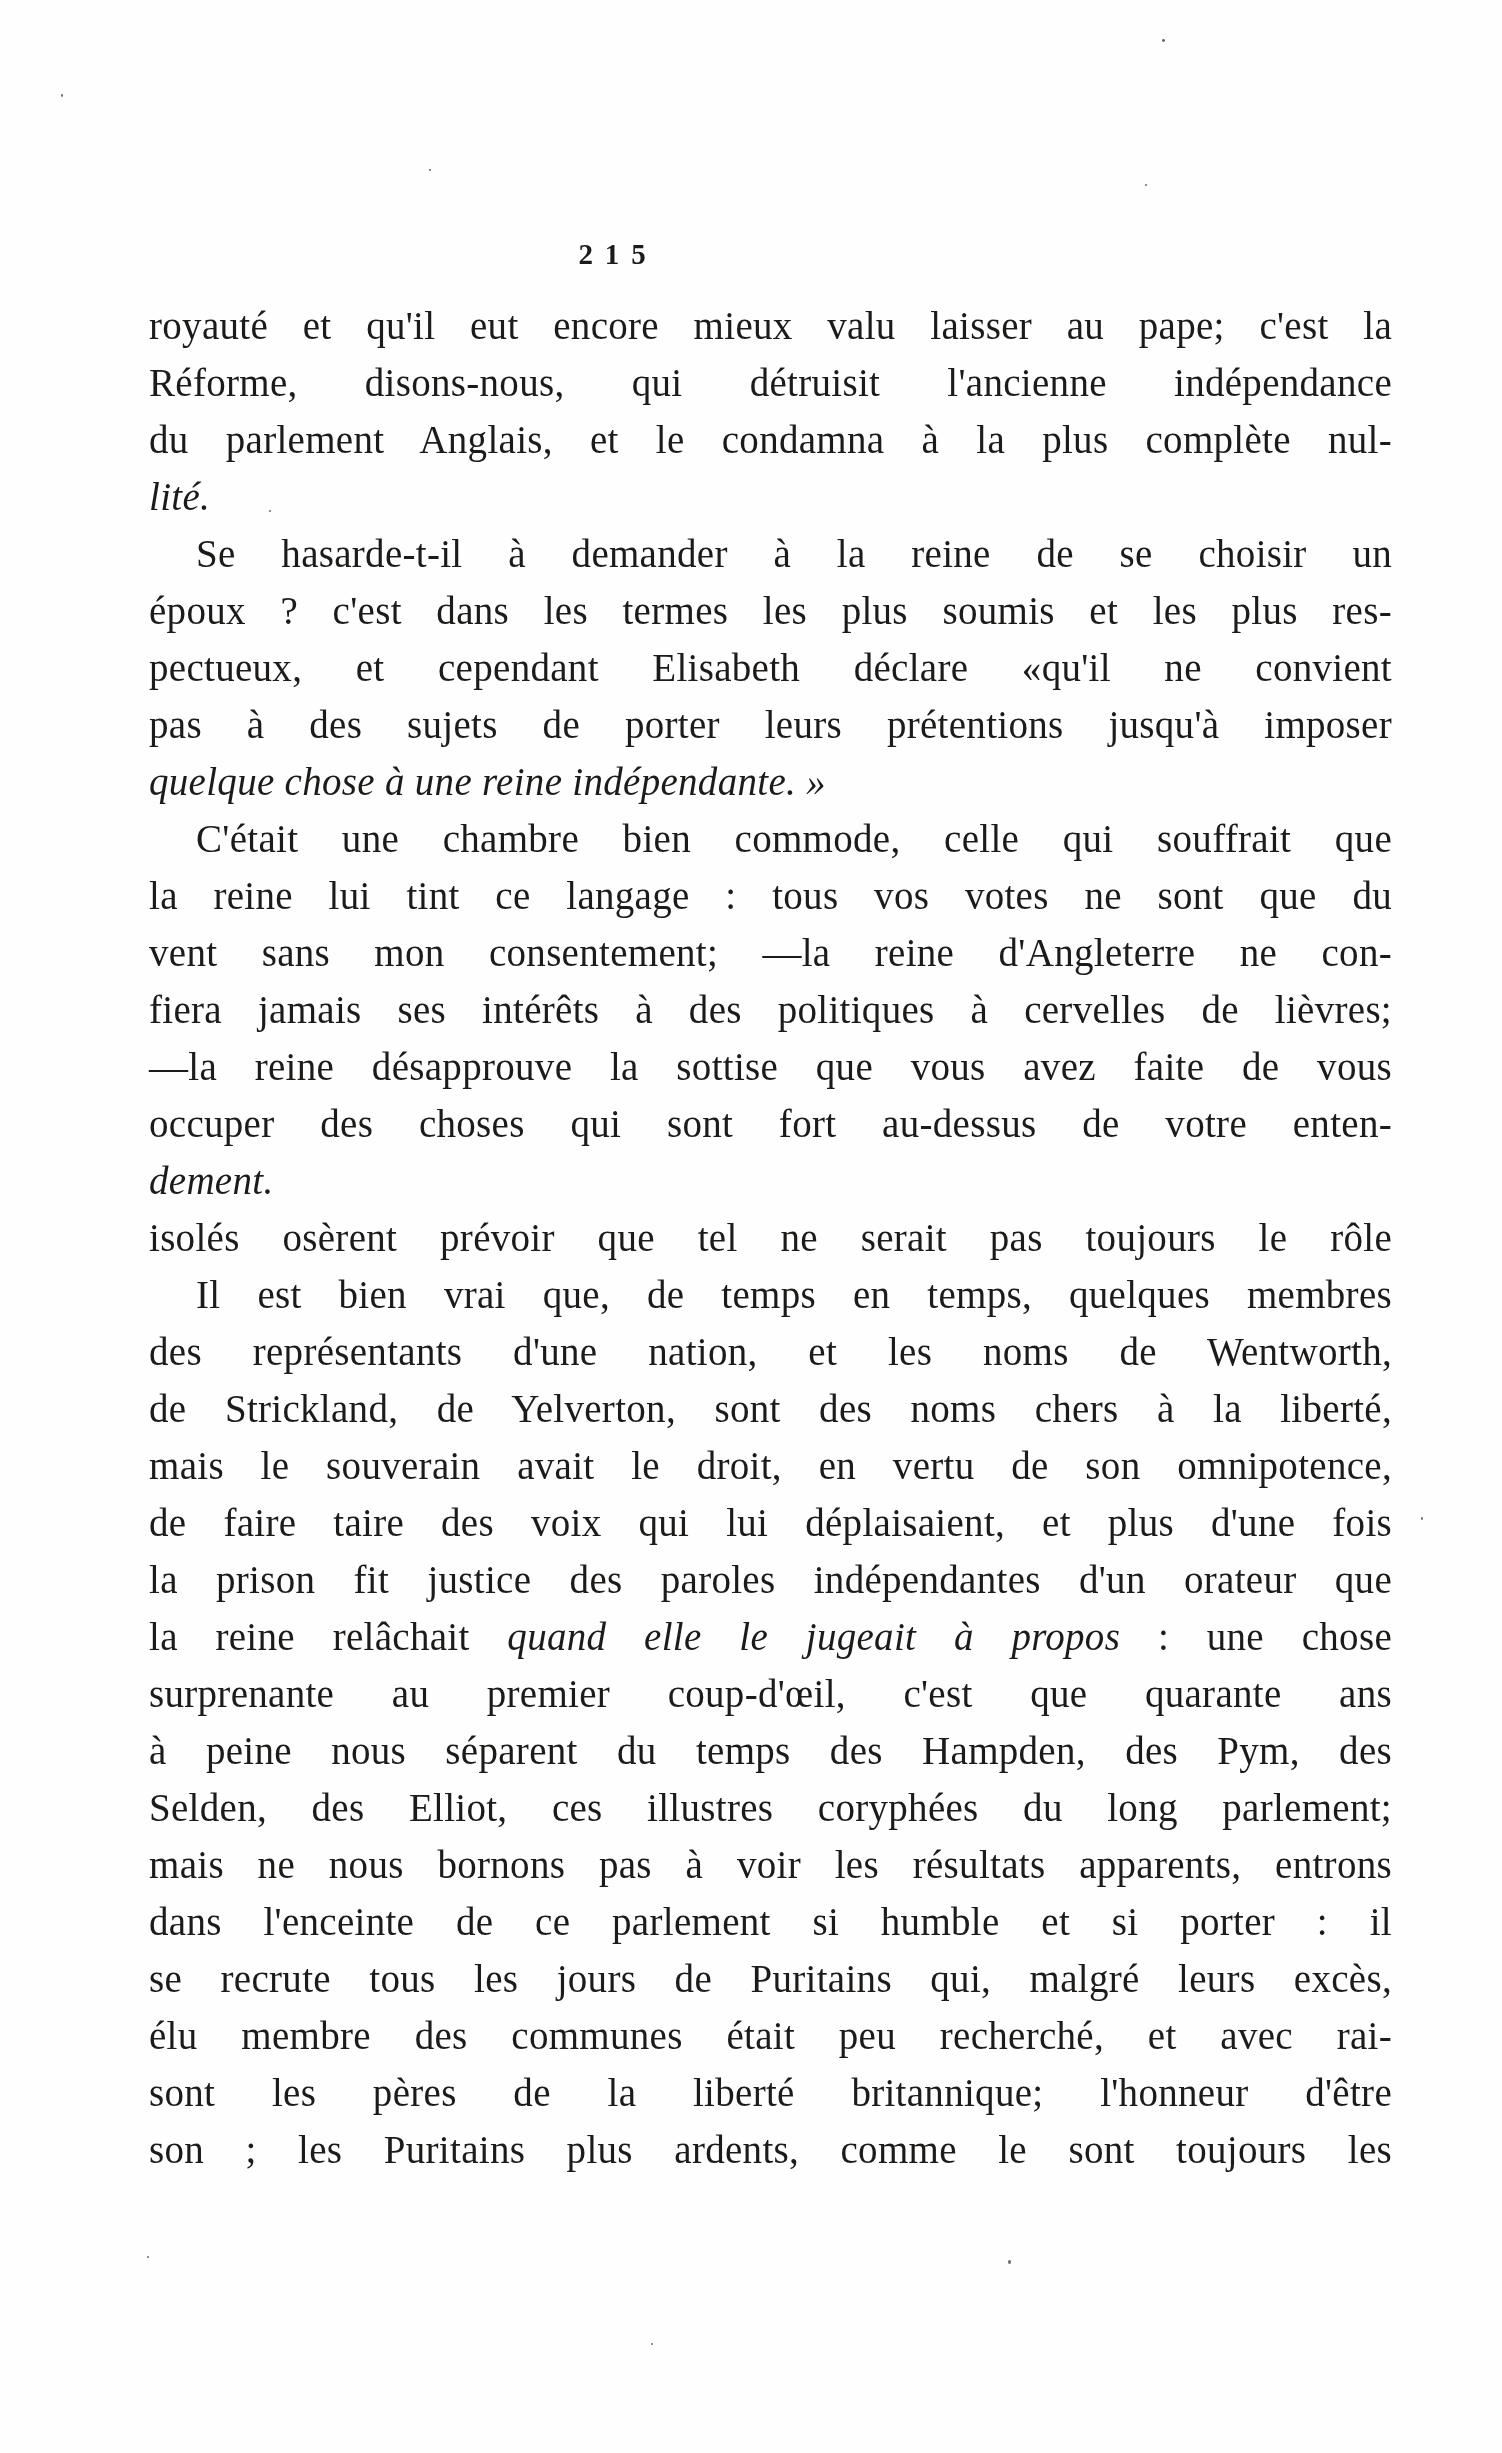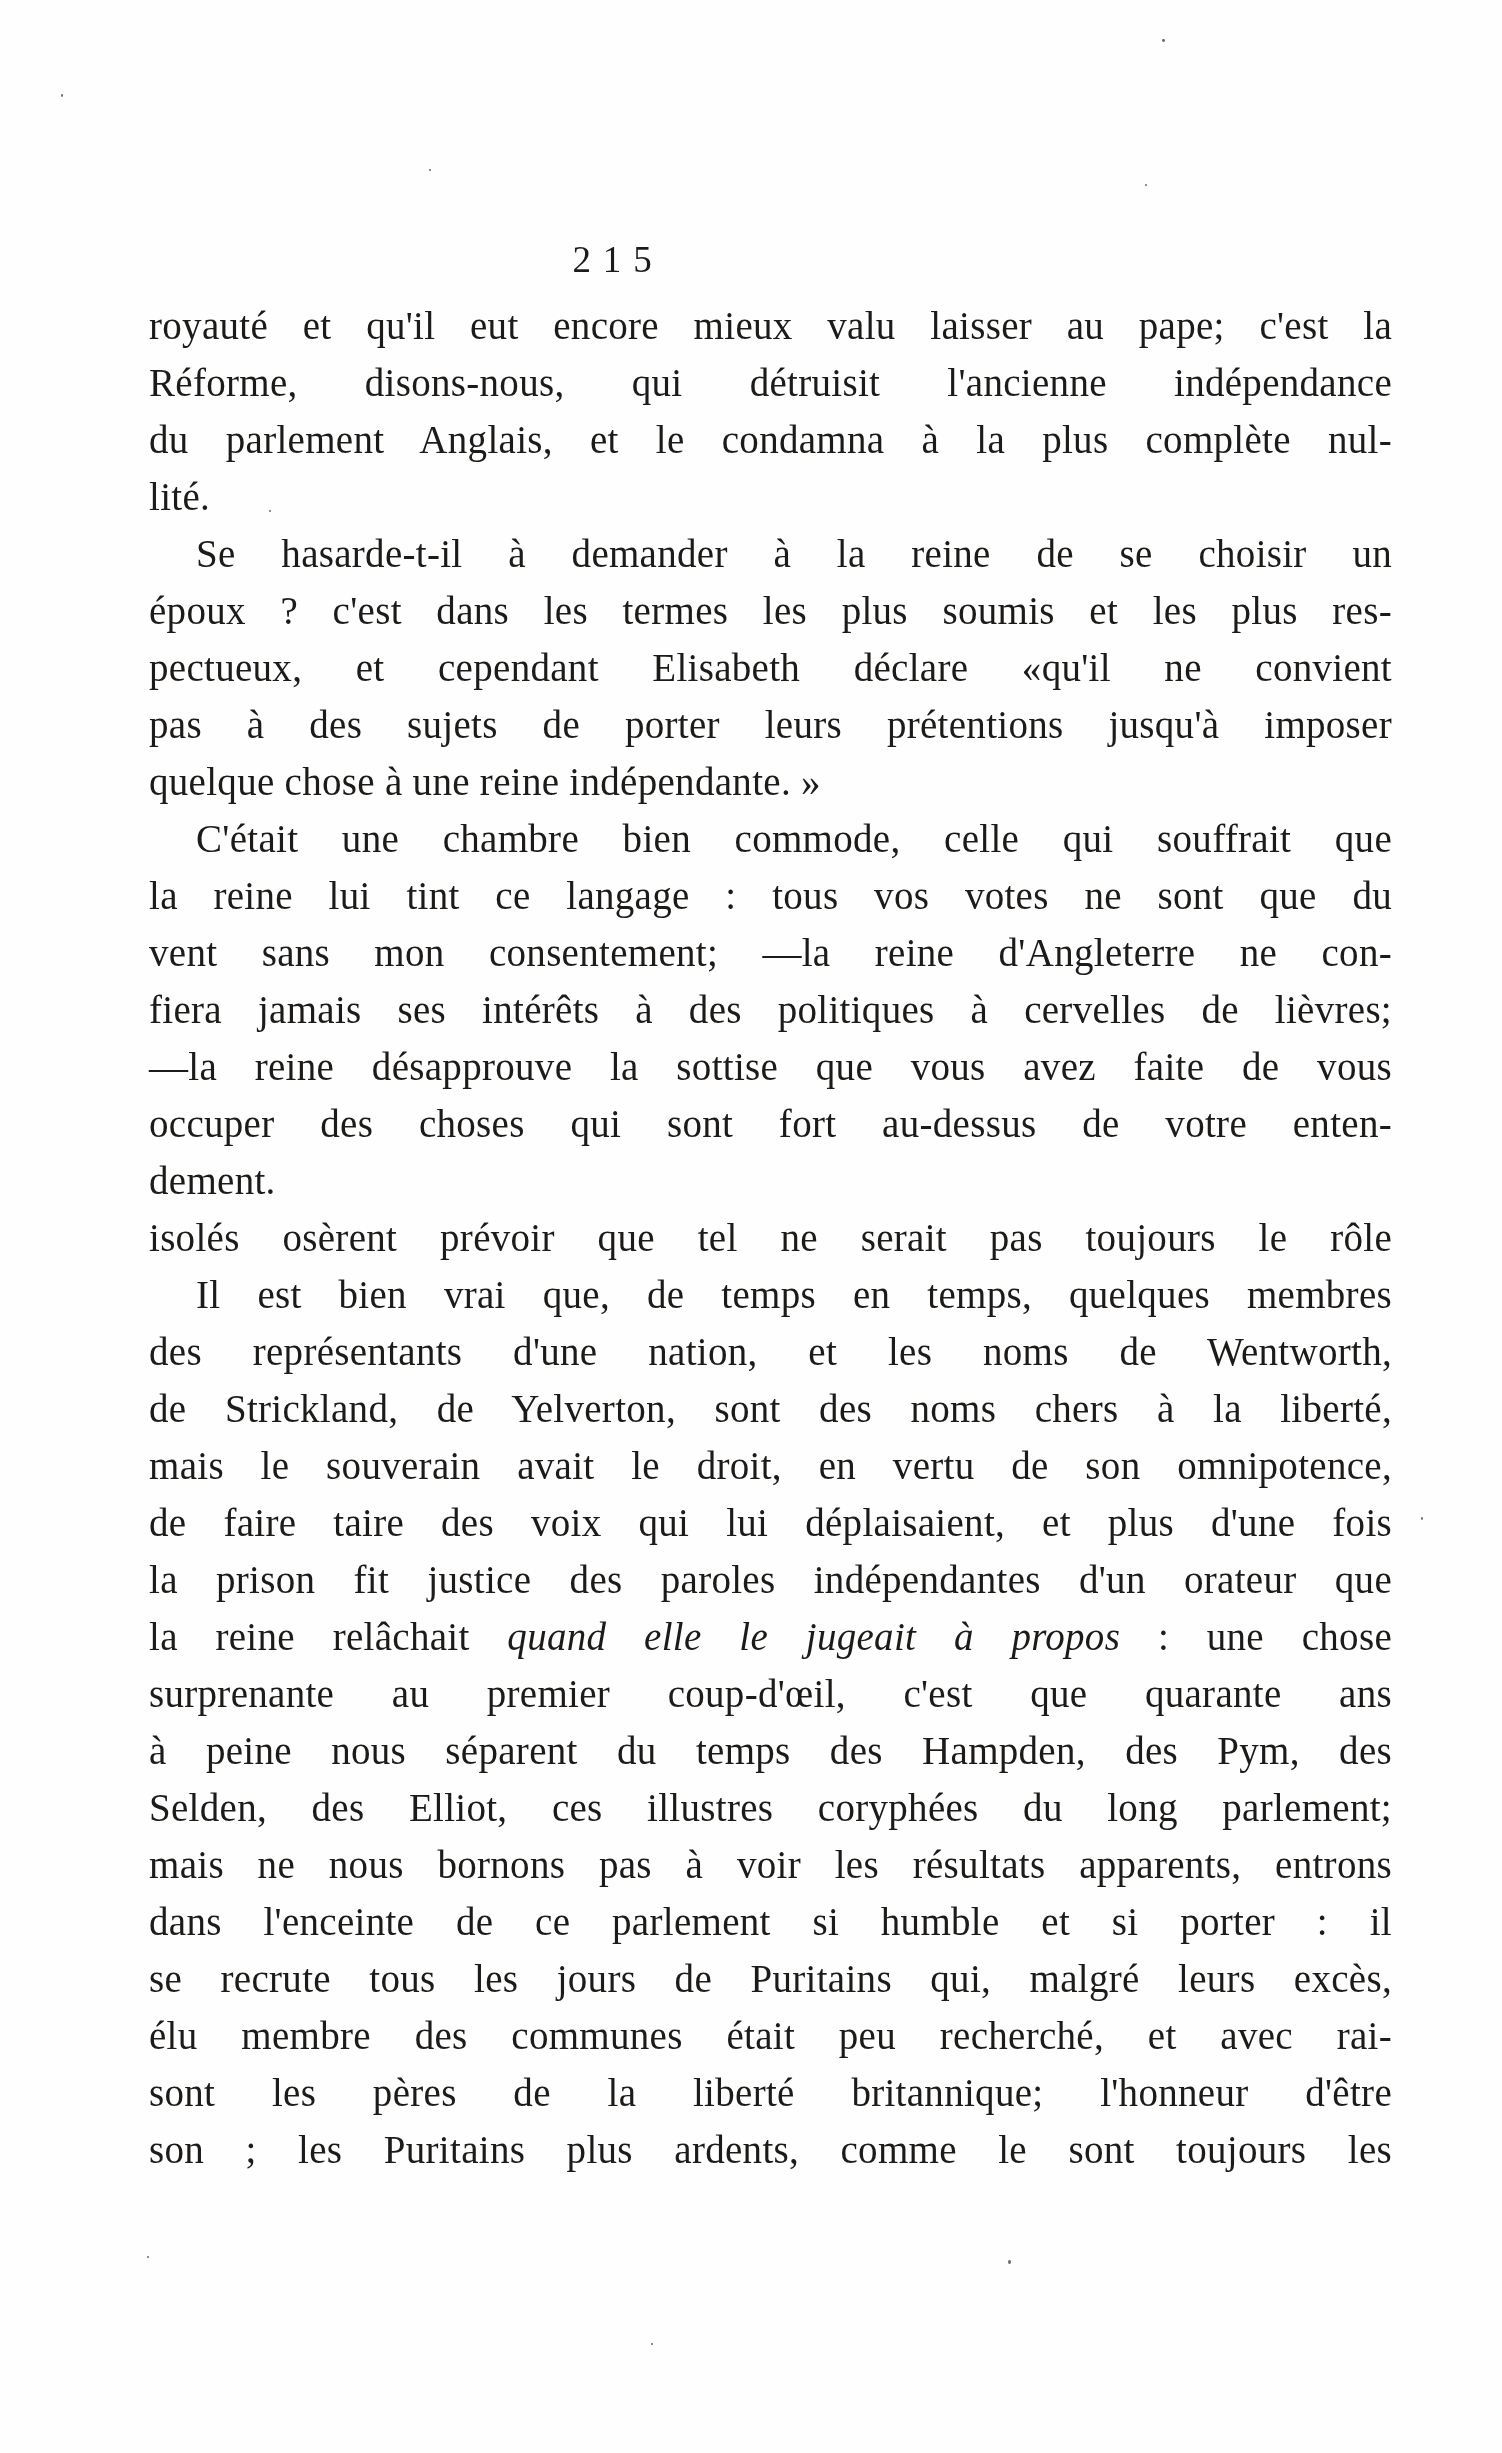--- a/index.html
+++ b/index.html
@@ -18,43 +18,45 @@
     font-family: "Liberation Serif", "DejaVu Serif", serif;
     color: var(--ink);
     overflow: hidden;
   }
   .page-number {
     position: absolute;
     top: 238px;
     left: 0;
     width: 1236px;
     text-align: center;
-    font-size: 37px;
+    font-size: 29px;
     letter-spacing: 11.8px;
     color: var(--ink);
+    font-weight: bold;
   }
   .text-block {
     position: absolute;
     top: 297px;
     left: 149px;
     width: 1243px;
   }
   .line {
     height: 57px;
     line-height: 57px;
     font-size: 39px;
     white-space: normal;
     letter-spacing: 0.3px;
   }
   .line.just {
     text-align: justify;
     text-align-last: justify;
   }
   .line.last {
     text-align: left;
+    font-style: italic;
   }
   .line.indent {
     text-indent: 47px;
   }
   .it {
     font-style: italic;
   }
   .speckle {
     position: absolute;
     background: #6a6a6a;

